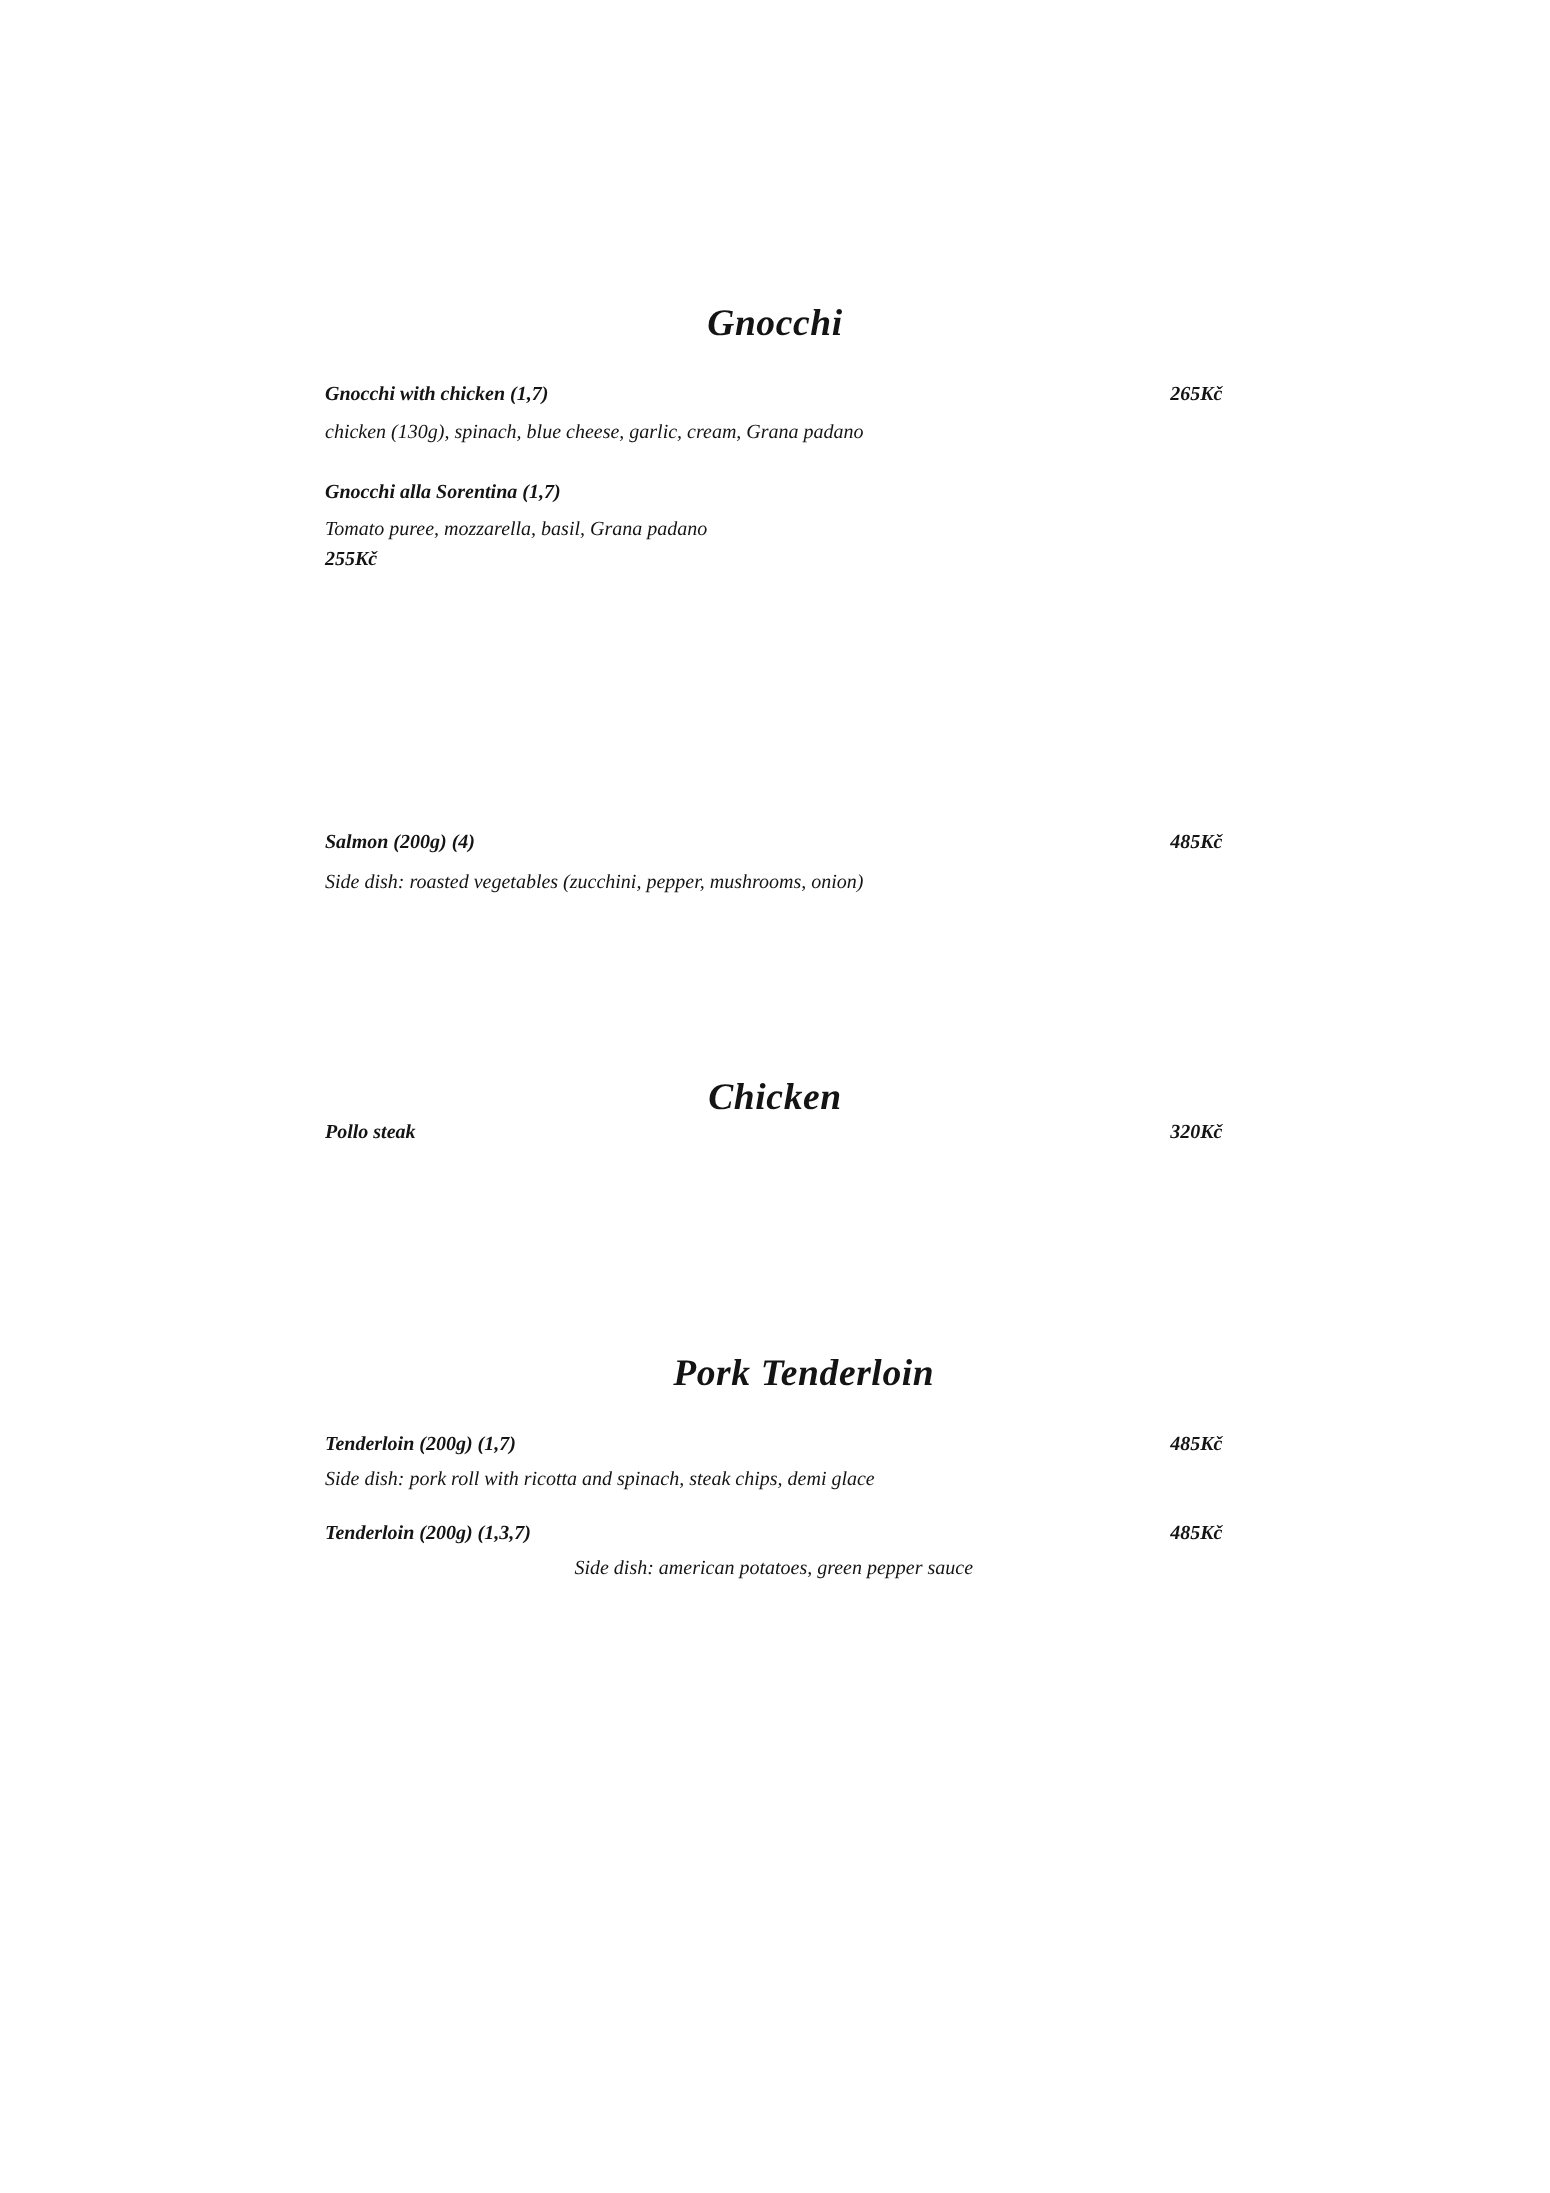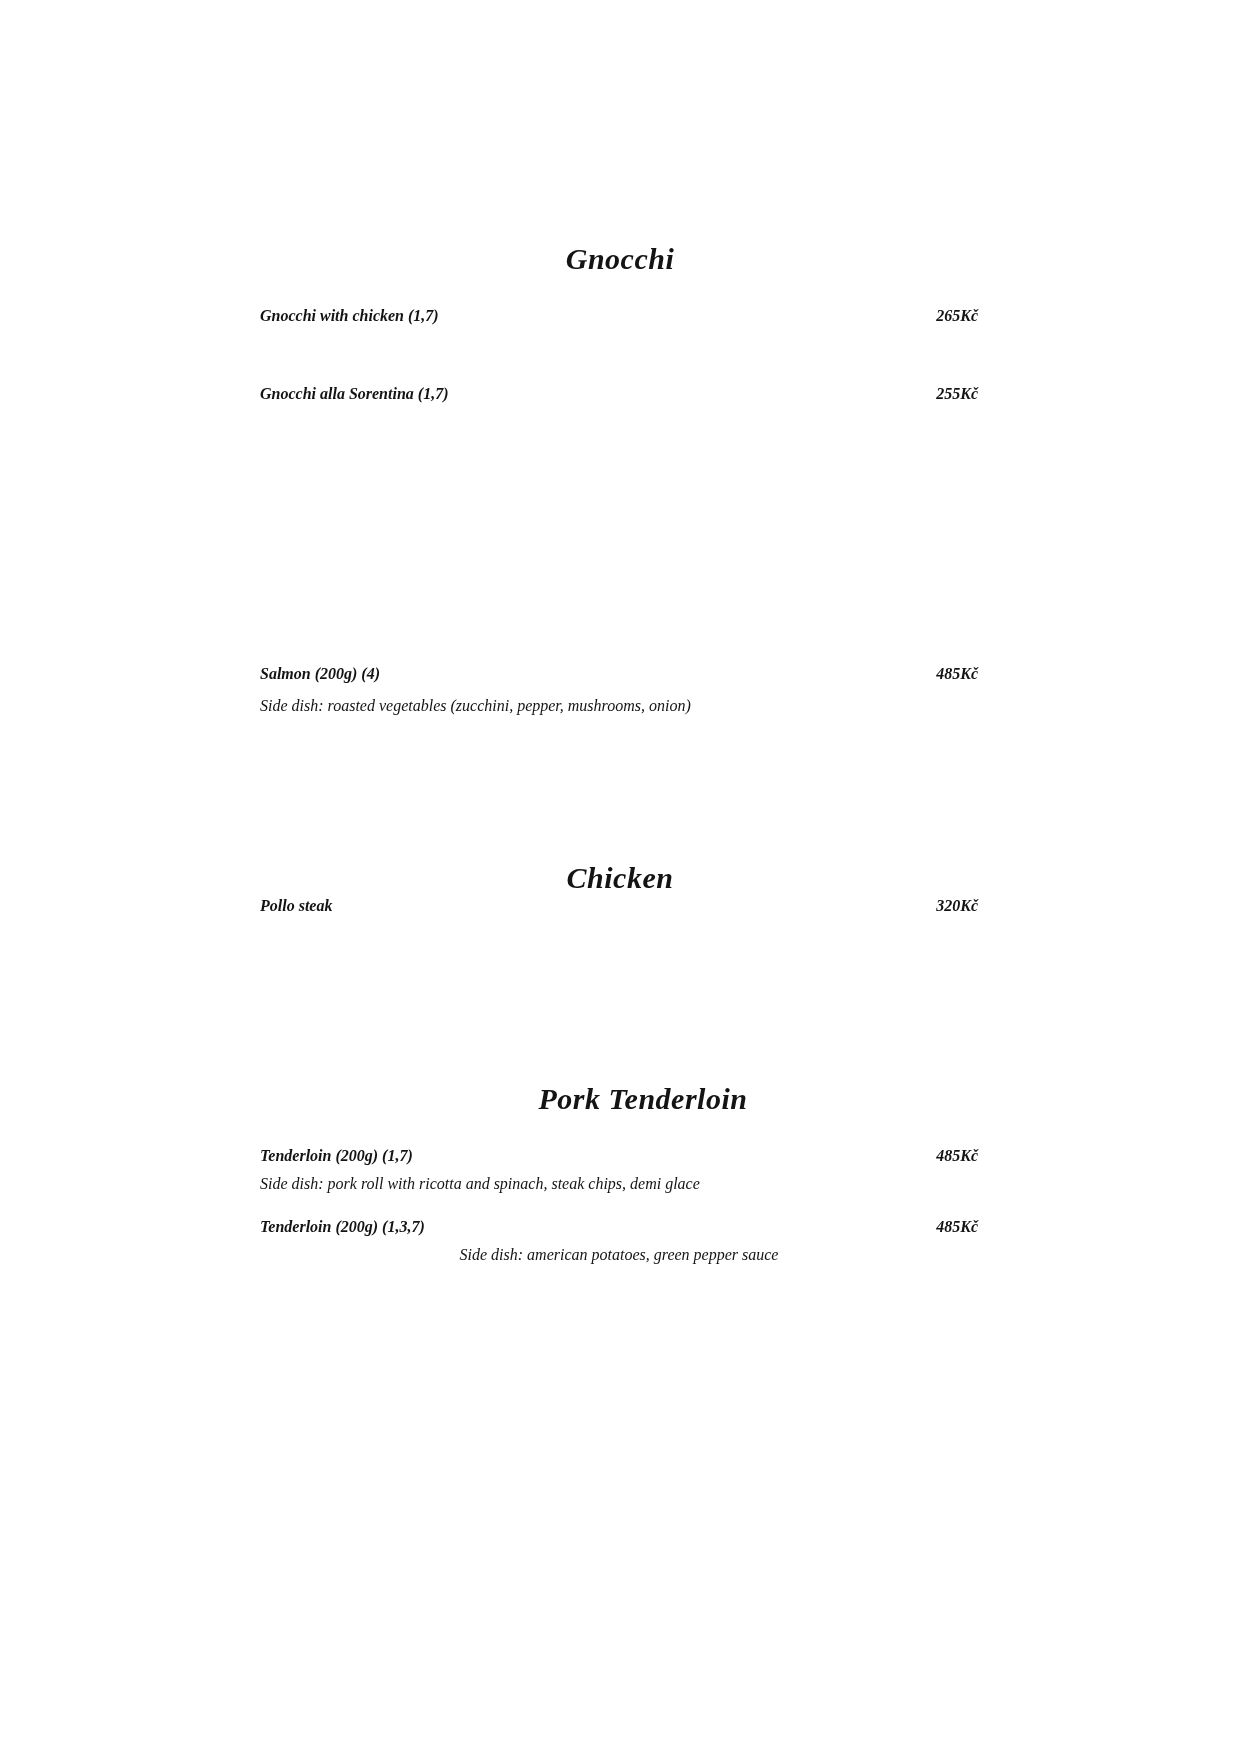--- a/index.html
+++ b/index.html
@@ -41,21 +41,21 @@
   .item-name, .item-price {
     font-weight: bold;
   }
   .desc {
     font-weight: normal;
   }
   
   .y-gnocchi-h   { top: 243px; }
   .y-gno1-name   { top: 303px; }
   .y-gno1-desc   { top: 333px; }
-  .y-gno2-name   { top: 381px; }
+  .y-gno2-name   { top: 381px; flex-direction: column; }
   .y-gno2-desc   { top: 411px; }
   .y-salmon-h    { top: 553px; }
   .y-sal1-name   { top: 661px; }
   .y-sal1-desc   { top: 693px; }
   .y-chicken-h   { top: 814px; margin-top: 48px; }
   .y-chi1-name   { top: 893px; }
   .y-chi1-desc1  { top: 921px; }
   .y-chi1-desc2  { top: 949px; }
   .y-pork-h      { top: 1083px; padding-left: 46px; }
   .y-ten1-name   { top: 1143px; }
@@ -67,25 +67,27 @@
 <body>
 
 <div class="page">
 
   <h2 class="heading y-gnocchi-h">Gnocchi</h2>
 
   <div class="line itemrow y-gno1-name">
     <span class="item-name">Gnocchi with chicken (1,7)</span>
     <span class="item-price">265Kč</span>
   </div>
+  <div class="line desc y-gno1-desc">chicken (130g), spinach, blue cheese, garlic, cream, Grana padano</div>
 
   <div class="line itemrow y-gno2-name">
     <span class="item-name">Gnocchi alla Sorentina (1,7)</span>
     <span class="item-price">255Kč</span>
   </div>
+  <div class="line desc y-gno2-desc">Tomato puree, mozzarella, basil, Grana padano</div>
 
 
   <div class="line itemrow y-sal1-name">
     <span class="item-name">Salmon (200g) (4)</span>
     <span class="item-price">485Kč</span>
   </div>
   <div class="line desc y-sal1-desc">Side dish: roasted vegetables (zucchini, pepper, mushrooms, onion)</div>
 
   <h2 class="heading y-chicken-h">Chicken</h2>
 

